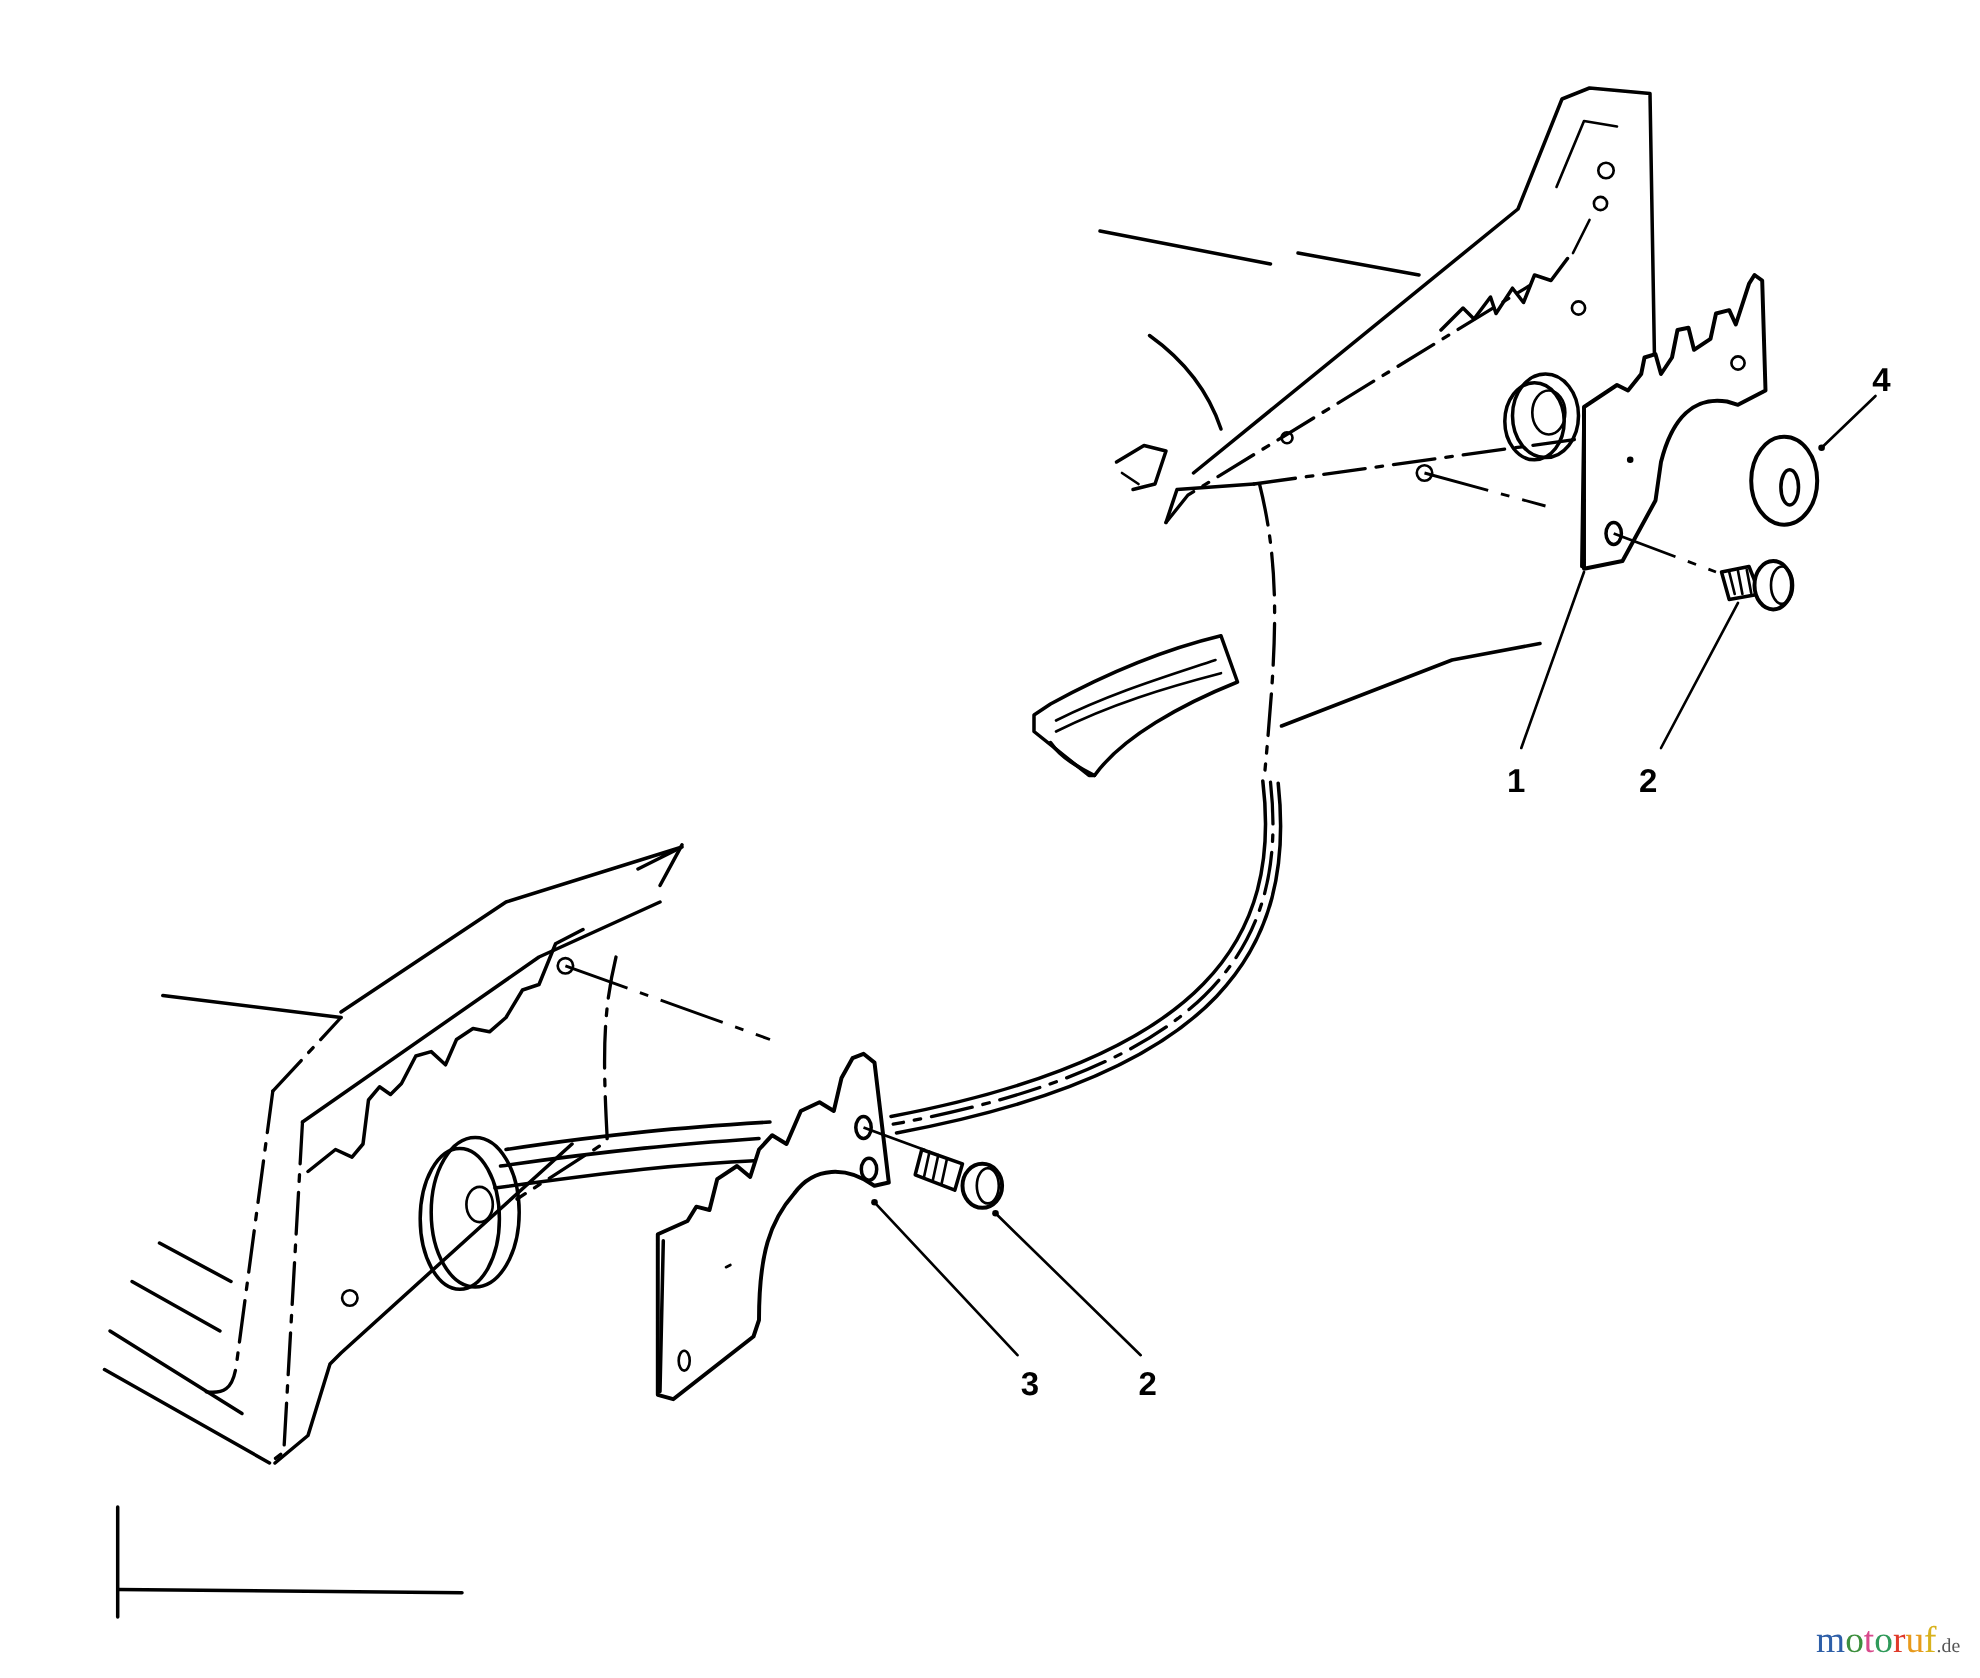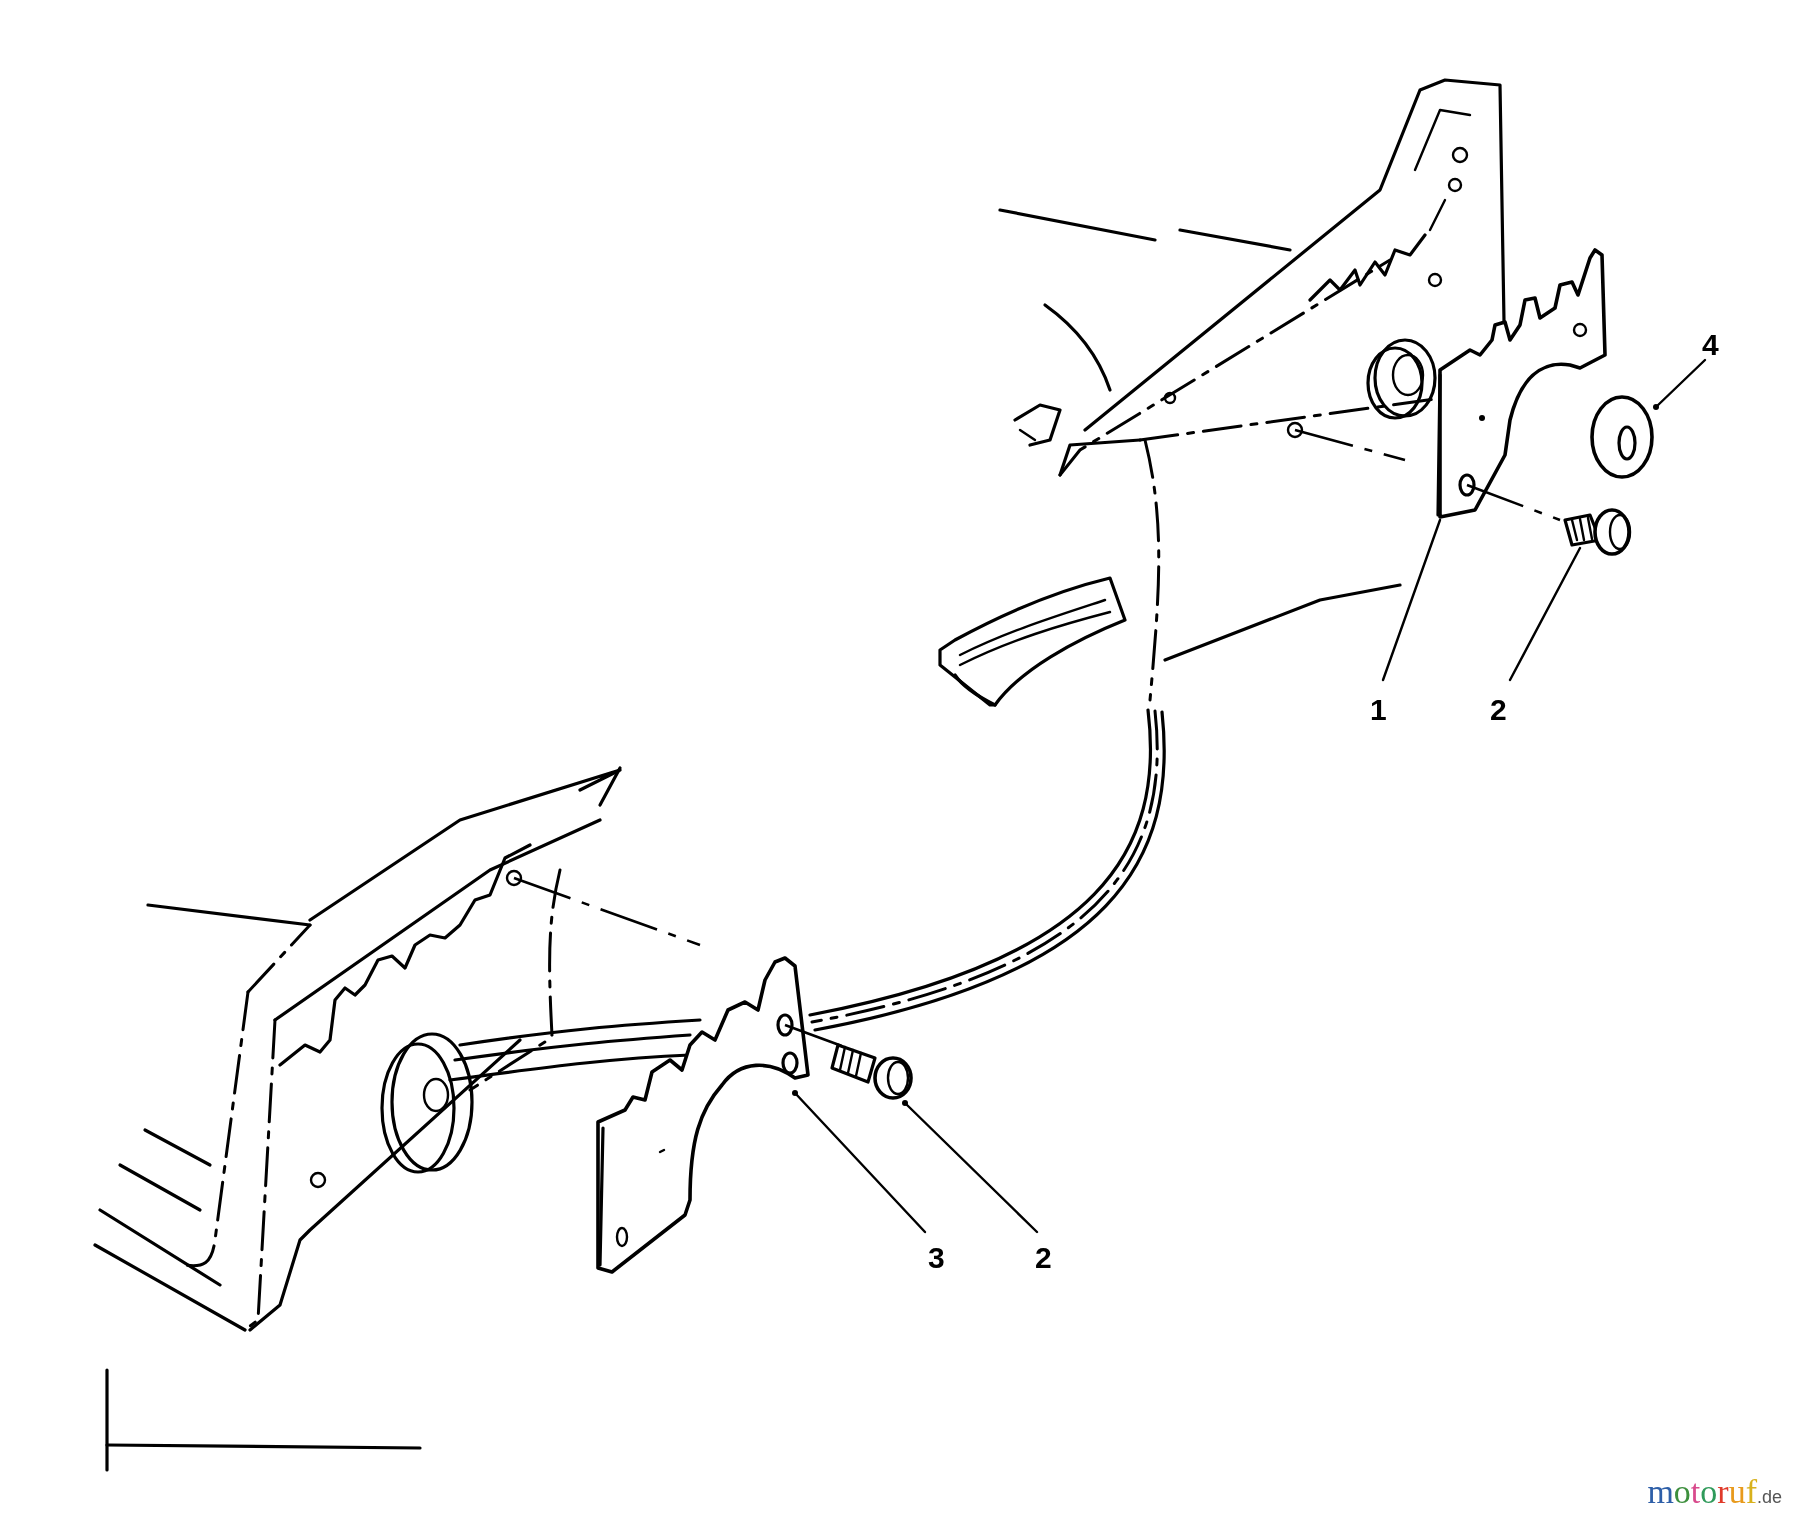--- a/index.html
+++ b/index.html
@@ -6,21 +6,21 @@
   body { width:1800px; height:1525px; position:relative; overflow:hidden; font-family:"Liberation Sans", sans-serif; }
   #diagram { position:absolute; left:0; top:0; width:1800px; height:1525px; }
   .ln { fill:none; stroke:#000; stroke-width:3.2; stroke-linecap:round; stroke-linejoin:round; }
   .thin { fill:none; stroke:#000; stroke-width:2.4; stroke-linecap:round; stroke-linejoin:round; }
   .dash { fill:none; stroke:#000; stroke-width:3; stroke-dasharray:38 10 6 10; stroke-linecap:round; }
   .cl { fill:none; stroke:#000; stroke-width:2.6; stroke-dasharray:60 12 8 12; }
   .plate { fill:#fff; stroke:#000; stroke-width:3.6; stroke-linejoin:round; }
   .lbl { font-family:"Liberation Sans", sans-serif; font-weight:bold; font-size:30px; fill:#000; }
   .dot { fill:#000; }
   .watermark { position:absolute; right:18px; bottom:14px; font-family:"Liberation Serif", serif; font-size:34px; letter-spacing:0px; }
-  .watermark .de { font-size:18px; color:#555; font-family:Liberation Sans, sans-serif; }
+  .watermark .de { font-size:18px; color:#555; font-family:Liberation Serif, serif; }
 </style>
 </head>
 <body>
 
 <svg id="diagram" viewBox="0 0 1800 1525" xmlns="http://www.w3.org/2000/svg">
 
   <g>
     <path class="ln" d="M1000 210 L1155 240"></path>
     <path class="ln" d="M1180 230 L1290 250"></path>
     <path class="ln" d="M1045 305 C1080 330 1100 360 1110 390"></path>

